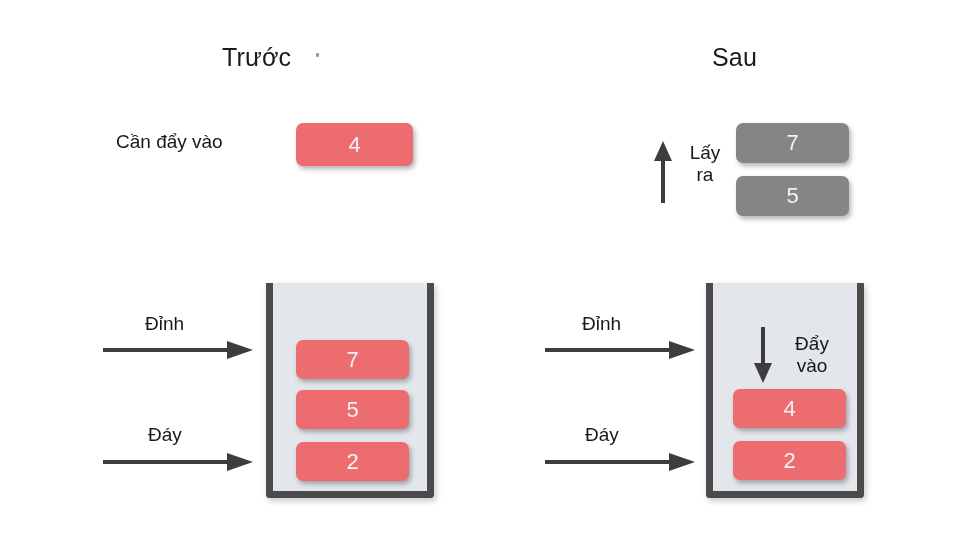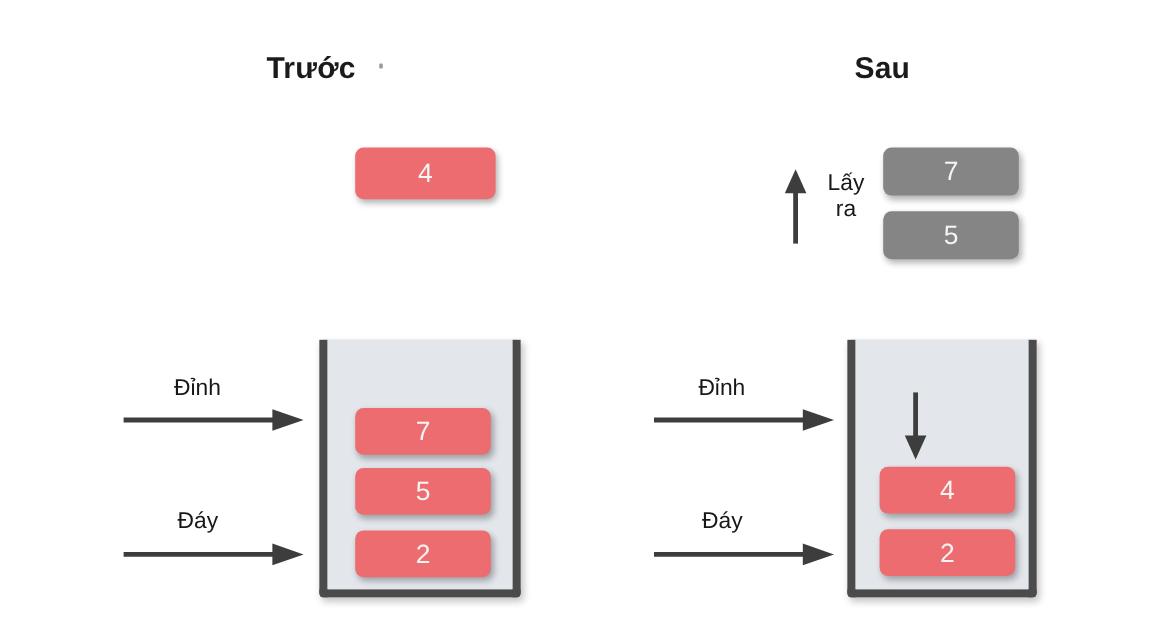--- a/index.html
+++ b/index.html
@@ -17,21 +17,21 @@
   }
   .stage {
     position: absolute;
     inset: 0;
   }
 
   
   .panel-title {
     position: absolute;
     font-size: 25px;
-    font-weight: 700;
+    font-weight: 400;
     color: #1b1b1b;
     letter-spacing: .2px;
     white-space: nowrap;
   }
   #title-before { left: 222px; top: 43px; }
   #title-after  { left: 712px; top: 43px; }
   .title-speck {
     position: absolute;
     left: 316px;
     top: 53px;
@@ -124,20 +124,21 @@
 </head>
 <body>
 
 <div class="stage">
 
   <div class="panel-title" id="title-before">Trước</div>
   <div class="title-speck"></div>
 
   <div class="panel-title" id="title-after">Sau</div>
 
+  <div class="label" id="label-push-needed">Cần đẩy vào</div>
 
   <div class="value-box red" id="box-pending">
     <span class="value-text">4</span>
   </div>
 
   <div class="stack-container" id="stack-before"></div>
 
   <div class="value-box red" id="box-left-0">
     <span class="value-text">7</span>
   </div>
@@ -177,20 +178,24 @@
     <span class="value-text">5</span>
   </div>
 
   <div class="stack-container" id="stack-after"></div>
 
   <svg class="arrow-svg" id="arrow-push-in" width="22" height="56" viewBox="0 0 22 56">
     <line x1="11" y1="0" x2="11" y2="40" stroke="#3d3d3d" stroke-width="4"></line>
     <polygon points="2,36 11,56 20,36" fill="#3d3d3d"></polygon>
   </svg>
 
+  <div class="label stacked" id="label-push-in">
+    <span>Đẩy</span><br>
+    <span>vào</span>
+  </div>
 
   <div class="value-box red" id="box-right-0">
     <span class="value-text">4</span>
   </div>
   <div class="value-box red" id="box-right-1">
     <span class="value-text">2</span>
   </div>
 
   <div class="label" id="label-top-right">Đỉnh</div>
   <svg class="arrow-svg" id="arrow-top-right" width="150" height="20" viewBox="0 0 150 20">

